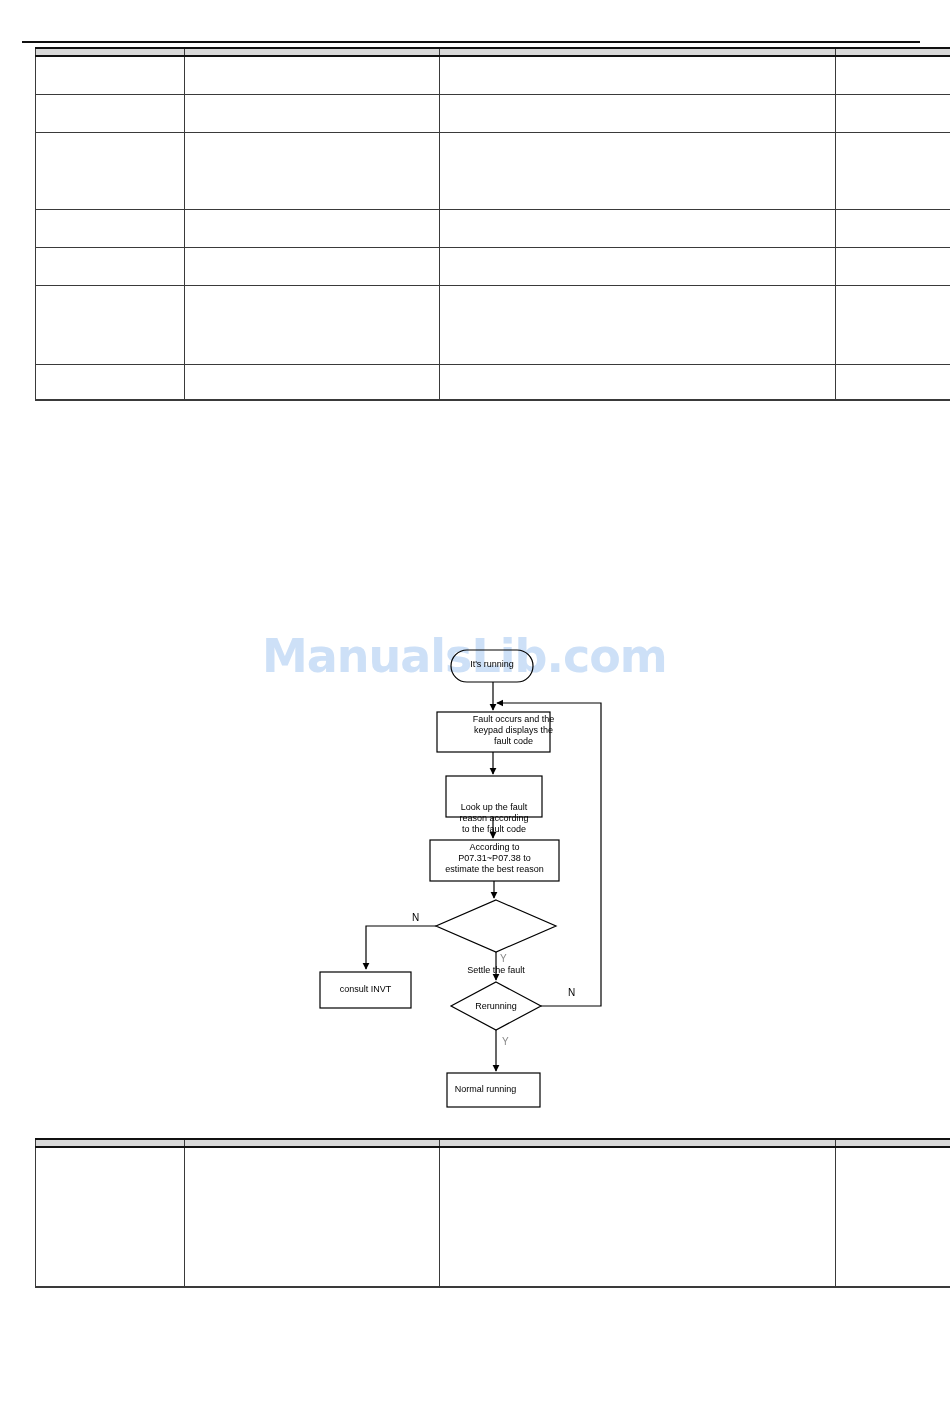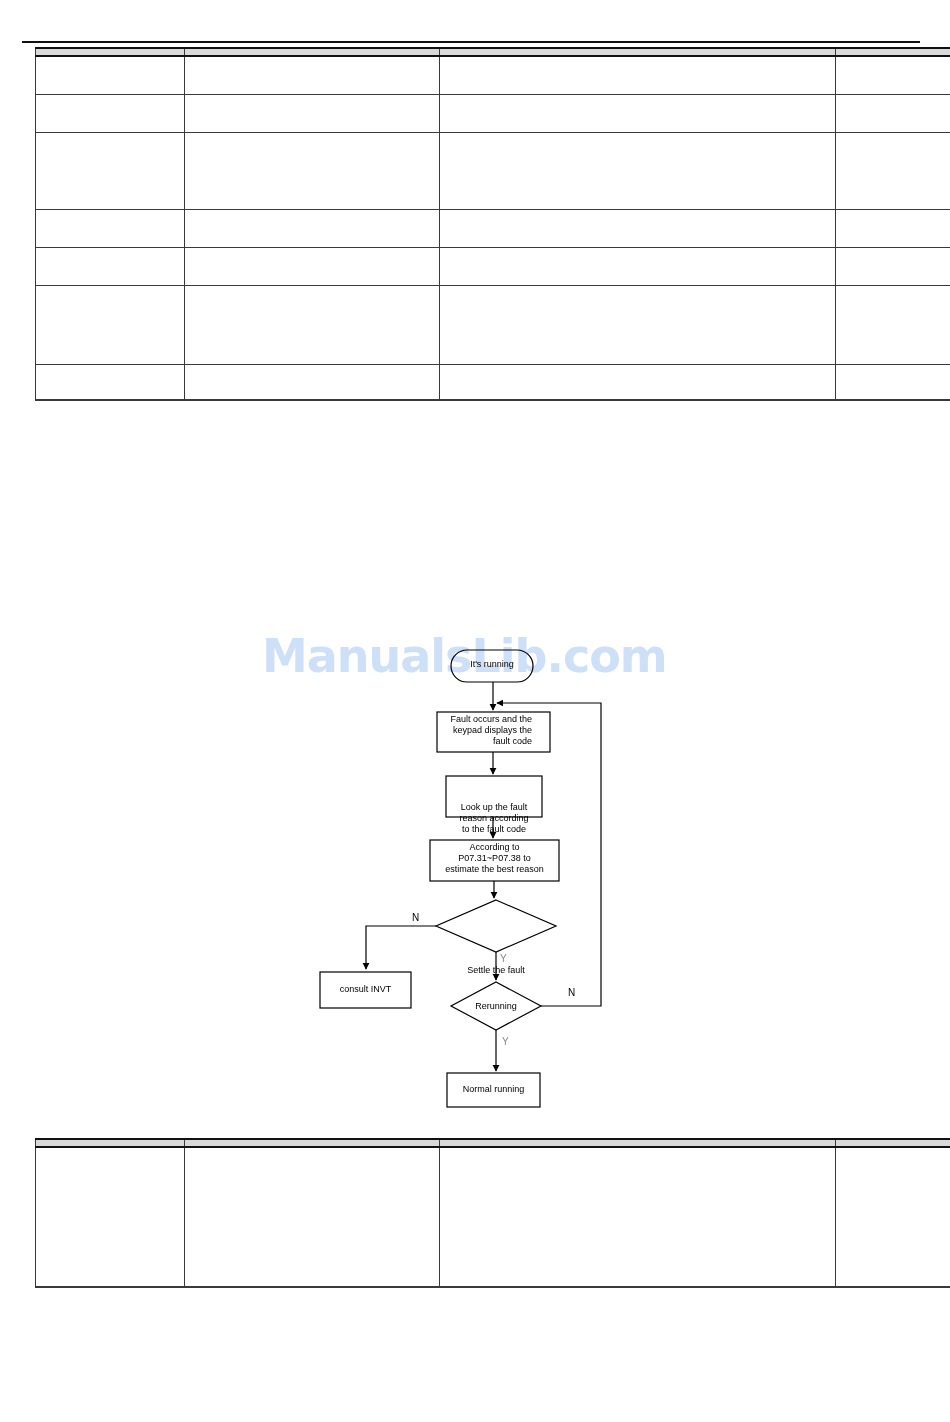--- a/index.html
+++ b/index.html
@@ -202,39 +202,39 @@
 
     <path d="M 496 952 L 496 980" stroke="#000000" stroke-width="1.2" fill="none" marker-end="url(#arrow)"></path>
 
     <path d="M 496 1030 L 496 1071" stroke="#000000" stroke-width="1.2" fill="none" marker-end="url(#arrow)"></path>
 
     <path d="M 541 1006 L 601 1006 L 601 703 L 497 703" stroke="#000000" stroke-width="1.2" fill="none" marker-end="url(#arrow)"></path>
   </svg>
 
   <div class="fc-label" style="left:451px; top:659px; width:82px;">It's running</div>
 
-  <div class="fc-label" style="left:419px; top:714px; width:113px;text-align:right;">Fault occurs and the
+  <div class="fc-label" style="left:457px; top:714px; width:113px;">Fault occurs and the
 keypad displays the
 fault code</div>
 
   <div class="fc-label" style="left:444px; top:778px; width:100px;margin-top:24px;">Look up the fault
 reason according
 to the fault code</div>
 
   <div class="fc-label" style="left:428px; top:842px; width:133px;">According to
 P07.31~P07.38 to
 estimate the best reason</div>
 
   <div class="fc-label" style="left:446px; top:965px; width:100px;">Settle the fault</div>
 
   <div class="fc-label" style="left:320px; top:984px; width:91px;">consult INVT</div>
 
   <div class="fc-label" style="left:451px; top:1001px; width:90px;text-align:center;">Rerunning</div>
 
-  <div class="fc-label" style="left:429px; top:1084px; width:77px;padding-left:26px;">Normal running</div>
+  <div class="fc-label" style="left:447px; top:1084px; width:77px;">Normal running</div>
 
   <div class="fc-branch" style="left:412px; top:912px;">N</div>
   <div class="fc-branch" style="left:500px; top:953px; color:#888888;">Y</div>
   <div class="fc-branch" style="left:568px; top:987px;">N</div>
   <div class="fc-branch" style="left:502px; top:1036px; color:#888888;">Y</div>
 
   <table class="doc-table" id="table-bottom">
     <thead>
       <tr>
         <th class="c0"></th>

